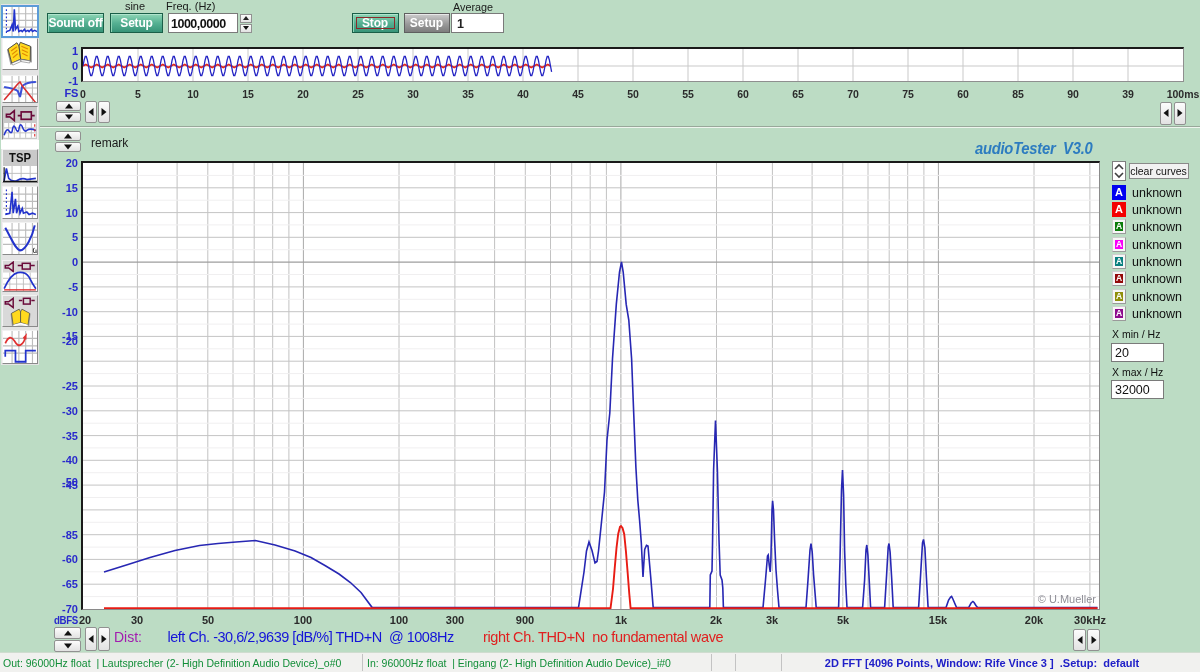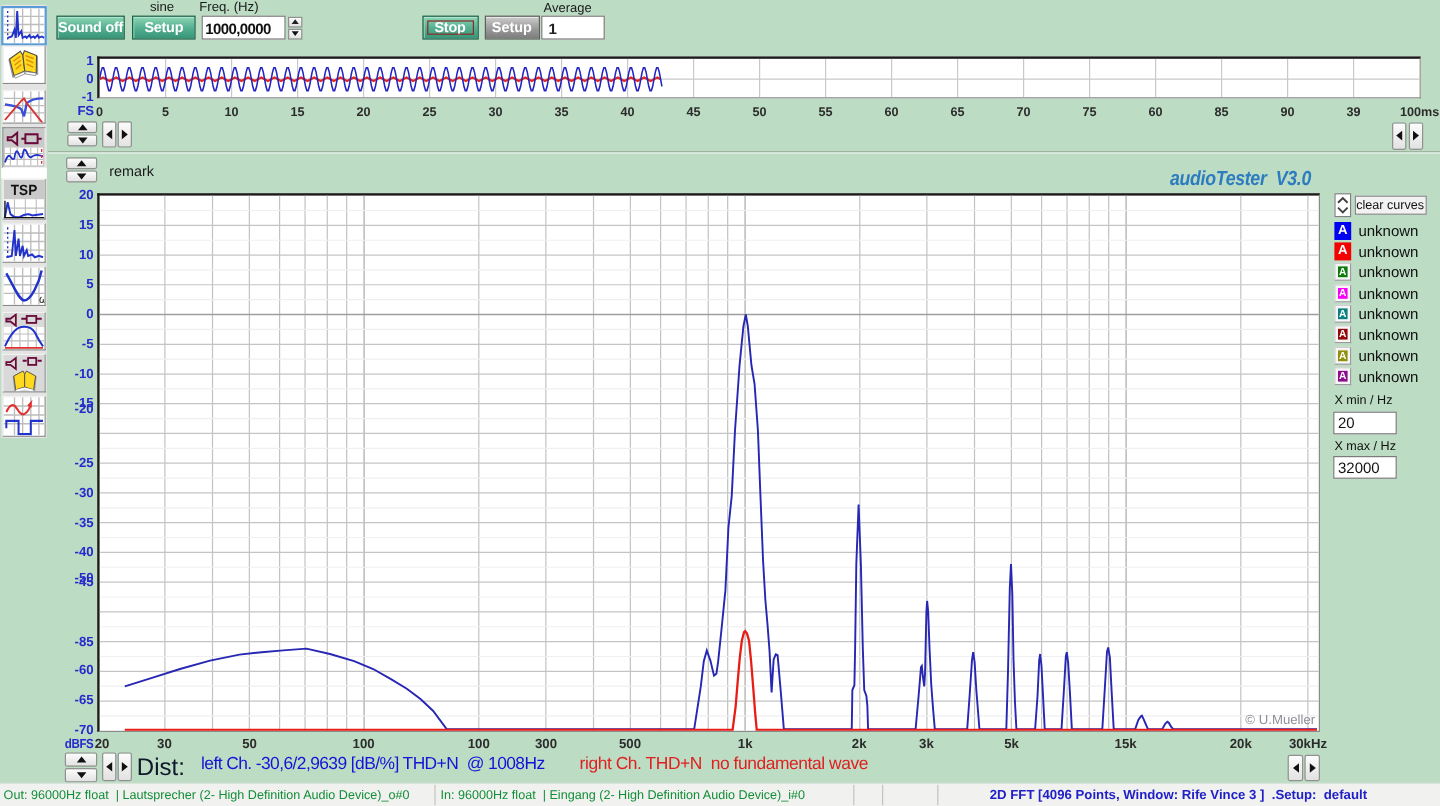--- a/index.html
+++ b/index.html
@@ -295,21 +295,21 @@
 <div class="dbl" style="top:553px">-60</div>
 <div class="dbl" style="top:578px">-65</div>
 <div class="dbl" style="top:603px">-70</div>
 <div style="position:absolute;left:54px;top:614px;font-size:11px;font-weight:bold;color:#2929cc;letter-spacing:-0.4px;transform:scaleX(0.88);transform-origin:left top">dBFS</div>
 <div class="fxl" style="left:77px;width:16px">20</div>
 <div class="fxl" style="left:107px;width:60px">30</div>
 <div class="fxl" style="left:178px;width:60px">50</div>
 <div class="fxl" style="left:273px;width:60px">100</div>
 <div class="fxl" style="left:369px;width:60px">100</div>
 <div class="fxl" style="left:425px;width:60px">300</div>
-<div class="fxl" style="left:495px;width:60px">500</div>
+<div class="fxl" style="left:495px;width:60px">900</div>
 <div class="fxl" style="left:591px;width:60px">1k</div>
 <div class="fxl" style="left:686px;width:60px">2k</div>
 <div class="fxl" style="left:742px;width:60px">3k</div>
 <div class="fxl" style="left:813px;width:60px">5k</div>
 <div class="fxl" style="left:908px;width:60px">15k</div>
 <div class="fxl" style="left:1004px;width:60px">20k</div>
 <div class="fxl" style="left:1060px;width:60px">30kHz</div>
 
 <div class="spbtn" style="left:54px;top:627px;width:27px;height:12px">
     <div class="tri-up"></div>
@@ -322,21 +322,21 @@
   </div>
 <div class="spbtn" style="left:98px;top:627px;width:12px;height:24px">
     <div class="tri-r"></div>
   </div>
 <div class="spbtn" style="left:1073px;top:629px;width:13px;height:22px">
     <div class="tri-l"></div>
   </div>
 <div class="spbtn" style="left:1087px;top:629px;width:13px;height:22px">
     <div class="tri-r"></div>
   </div>
-<div class="abs" style="left:114px;top:628.5px;font-size:20px;color:#0f172a;white-space:nowrap">Dist:</div>
+<div class="abs" style="left:114px;top:628.5px;font-size:14px;color:#a21caf;white-space:nowrap">Dist:</div>
 <div class="abs" style="left:167.5px;top:628.5px;font-size:14.5px;letter-spacing:-0.48px;color:#1414d8;white-space:nowrap">left Ch. -30,6/2,9639 [dB/%] THD+N&nbsp; @ 1008Hz</div>
 <div class="abs" style="left:483px;top:628.5px;font-size:14.5px;letter-spacing:-0.36px;color:#e02020;white-space:nowrap">right Ch. THD+N&nbsp; no fundamental wave</div>
 
 <div class="abs" style="left:0;top:652px;width:1200px;height:1px;background:#cfdccf"></div>
 <div class="abs" style="left:0;top:653px;width:1200px;height:19px;background:#f1f1ef"></div>
 <div class="abs" style="left:362px;top:654px;width:1px;height:17px;background:#c3c3c3"></div>
 <div class="abs" style="left:711px;top:654px;width:1px;height:17px;background:#c3c3c3"></div>
 <div class="abs" style="left:735px;top:654px;width:1px;height:17px;background:#c3c3c3"></div>
 <div class="abs" style="left:781px;top:654px;width:1px;height:17px;background:#c3c3c3"></div>
 <div class="abs" style="left:3px;top:657px;font-size:10.5px;color:#128e38;white-space:nowrap">Out: 96000Hz float&nbsp; | Lautsprecher (2- High Definition Audio Device)_o#0</div>

